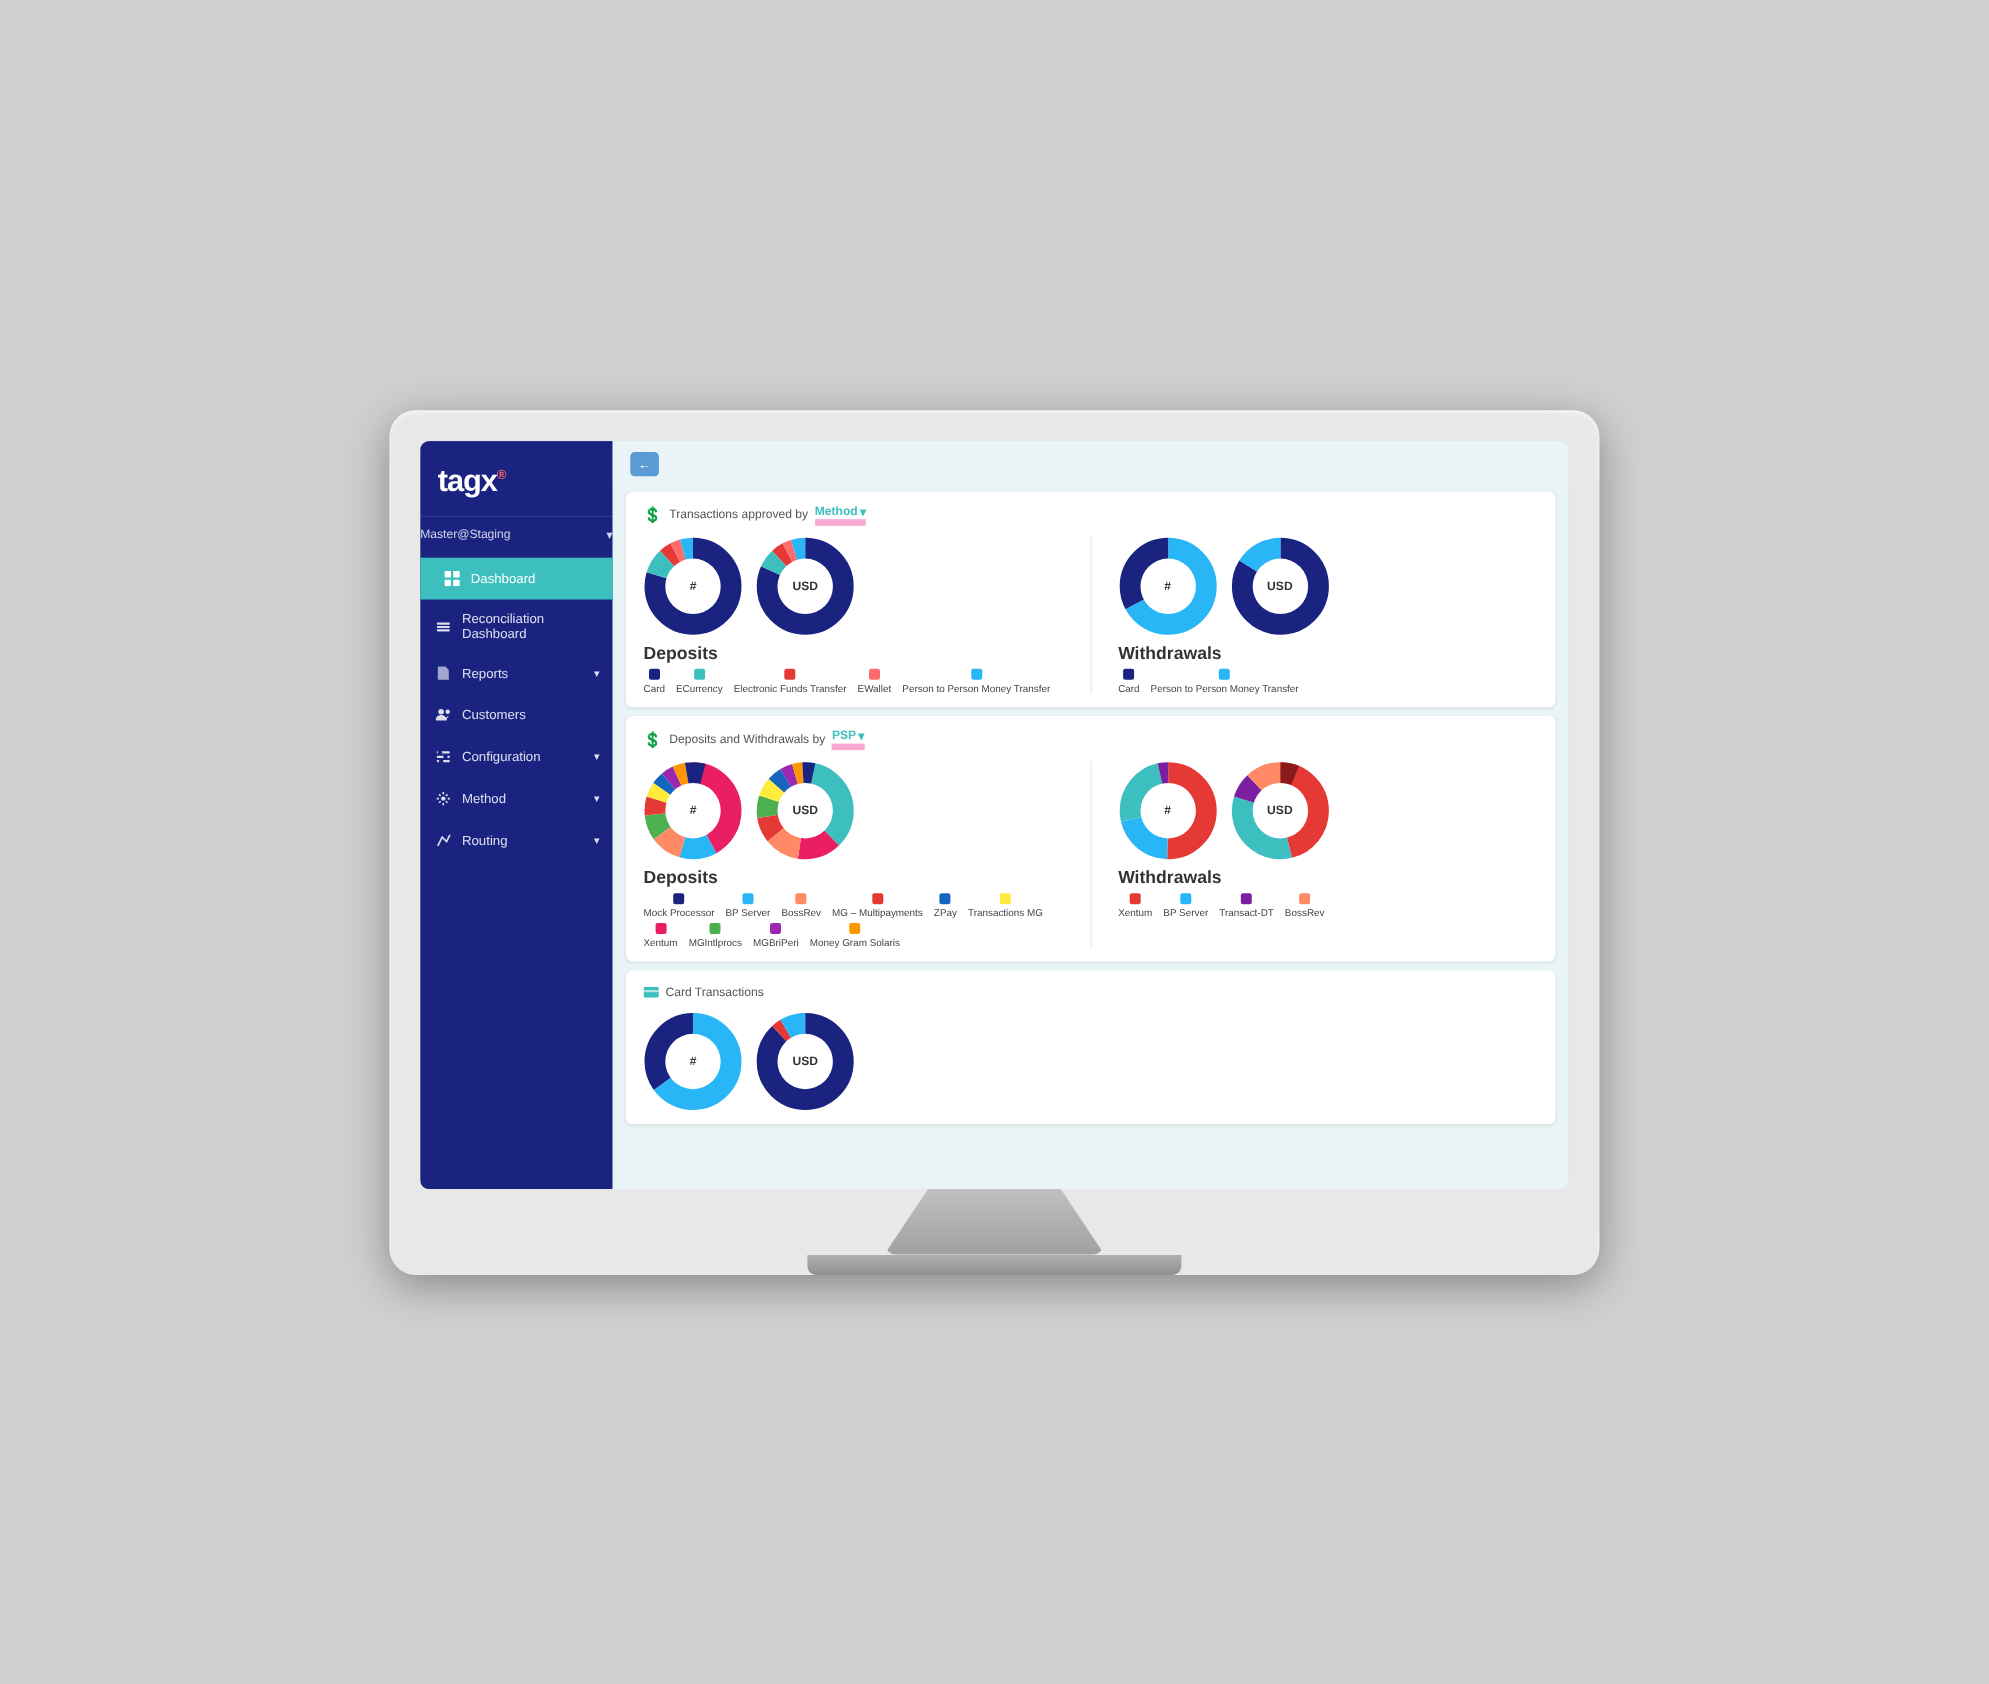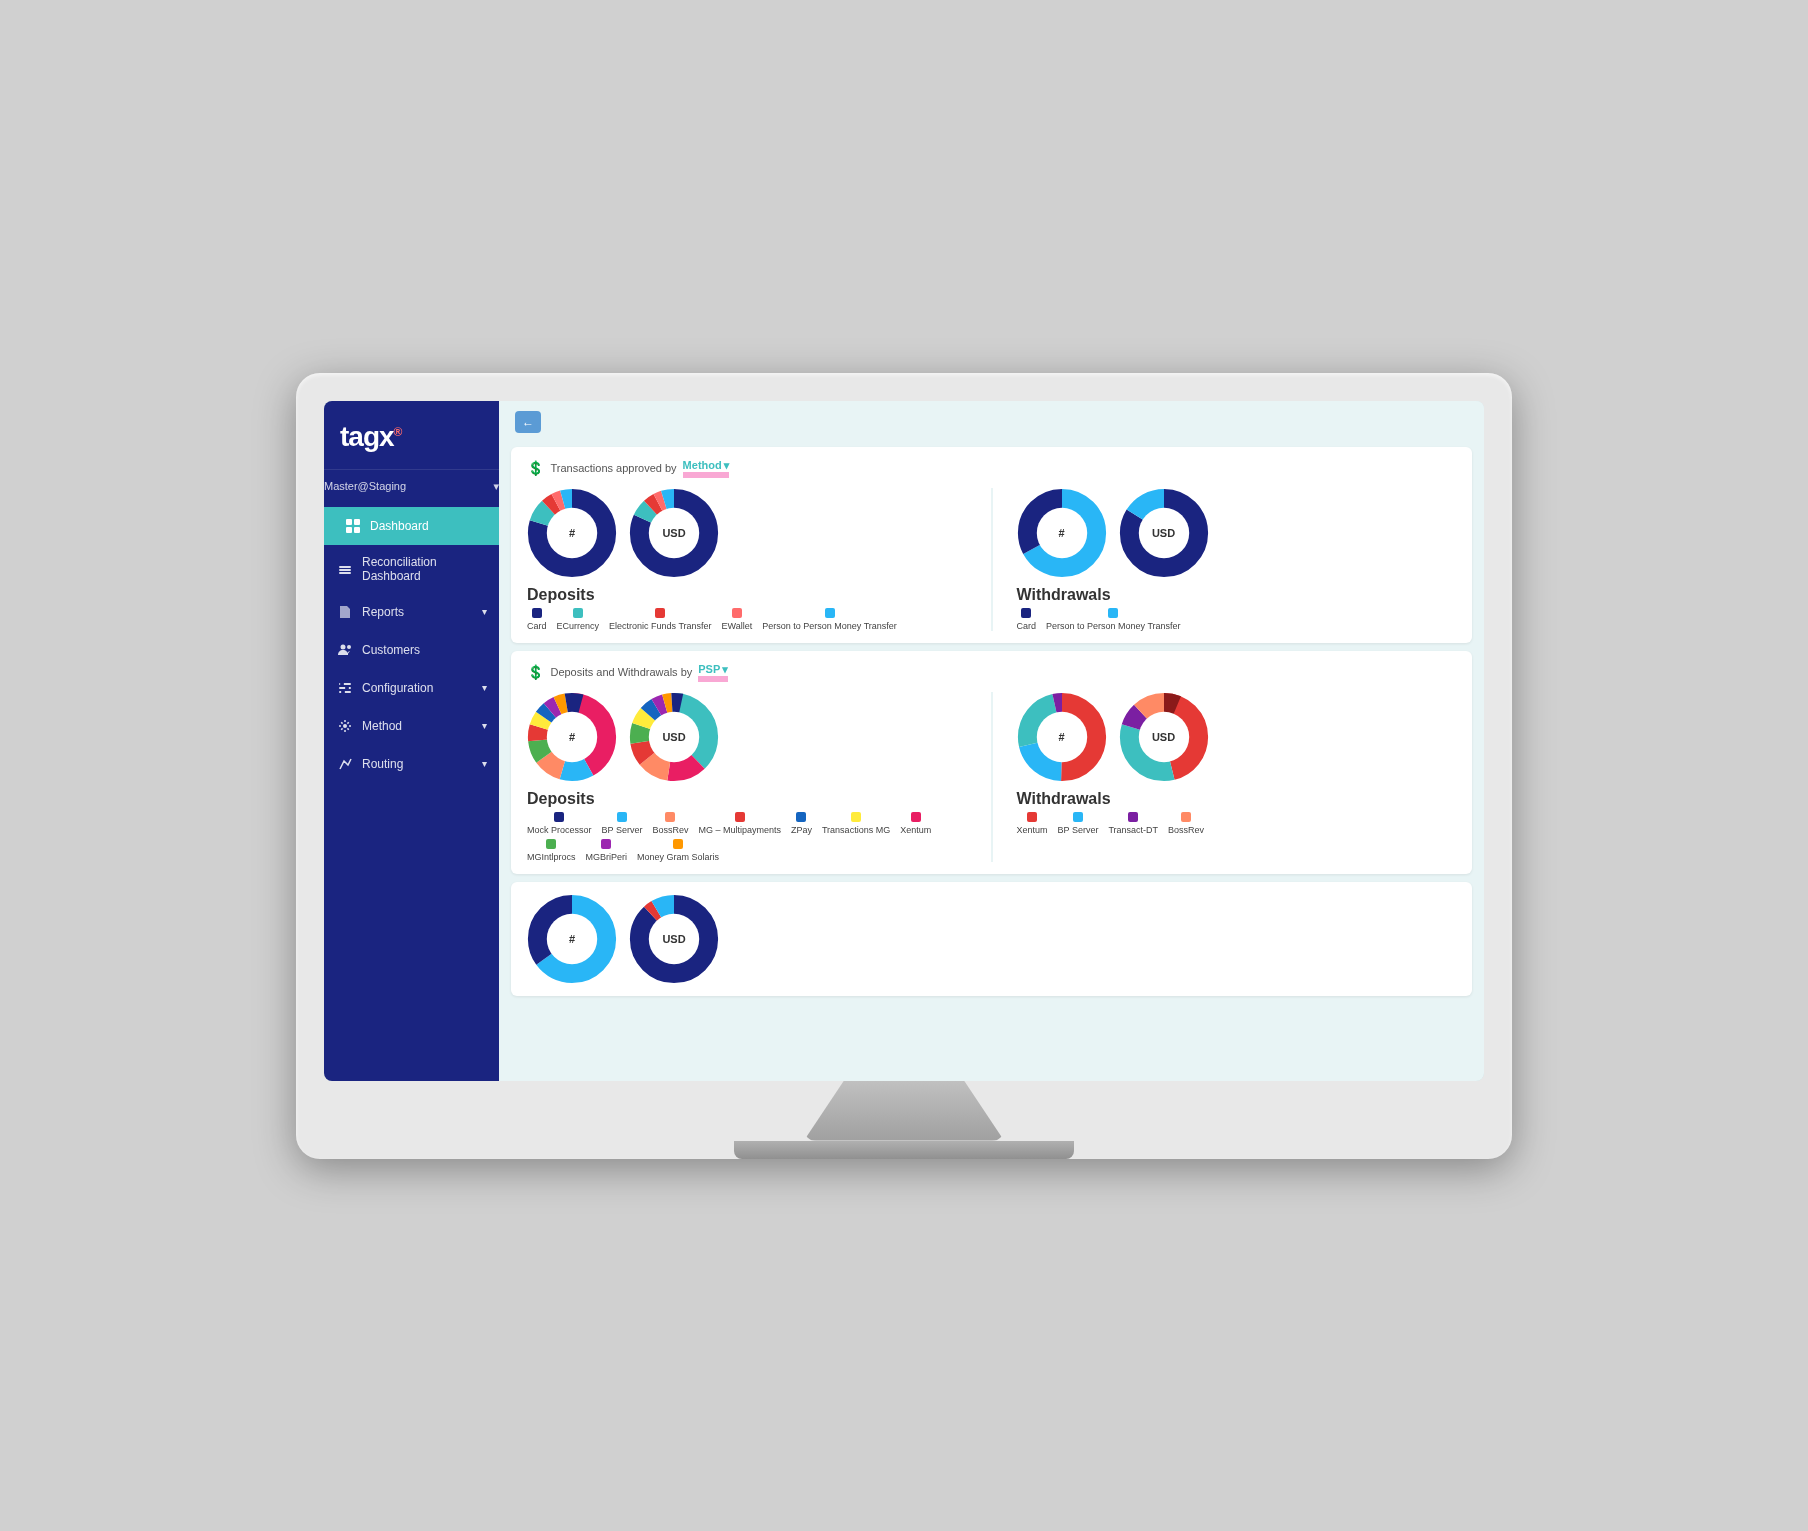--- a/index.html
+++ b/index.html
@@ -9,21 +9,21 @@
       justify-content: center;
       align-items: center;
       min-height: 100vh;
       font-family: 'Arial', sans-serif;
     }
 
     .monitor-outer {
       background: #e8e8e8;
       border-radius: 24px;
       padding: 28px 28px 0 28px;
-      width: 1216px;
+      width: 1100px;
       box-shadow: 0 10px 40px rgba(0,0,0,0.35), inset 0 2px 4px rgba(255,255,255,0.6);
       position: relative;
     }
 
     .monitor-screen {
       background: #c8dde0;
       border-radius: 8px;
       overflow: hidden;
       display: flex;
       height: 680px;
@@ -631,20 +631,29 @@
                     <div class="legend-color" style="background:#ff8a65"></div>
                     <span>BossRev</span>
                   </div>
                 </div>
               </div>
             </div>
           </div>
         </div>
 
         <div class="card">
+          <div class="card-header">
+            <span class="card-header-icon" style="color:#3dbfbf;">
+              <svg width="14" height="10" viewBox="0 0 14 10" fill="currentColor">
+                <rect x="0" y="0" width="14" height="10" rx="2" fill="#3dbfbf"></rect>
+                <rect x="0" y="3" width="14" height="2" fill="rgba(255,255,255,0.6)"></rect>
+              </svg>
+            </span>
+            <span>Card Transactions</span>
+          </div>
           <div class="charts-pair">
             <div class="donut-container">
               <svg viewBox="0 0 100 100" class="donut-svg">
                 <circle cx="50" cy="50" r="38" fill="none" stroke="#29b6f6" stroke-width="22" stroke-dasharray="155 84"></circle>
                 <circle cx="50" cy="50" r="38" fill="none" stroke="#1a2480" stroke-width="22" stroke-dasharray="84 155" stroke-dashoffset="-155"></circle>
                 <circle cx="50" cy="50" r="28" fill="white"></circle>
               </svg>
               <div class="donut-label">#</div>
             </div>
             <div class="donut-container">

